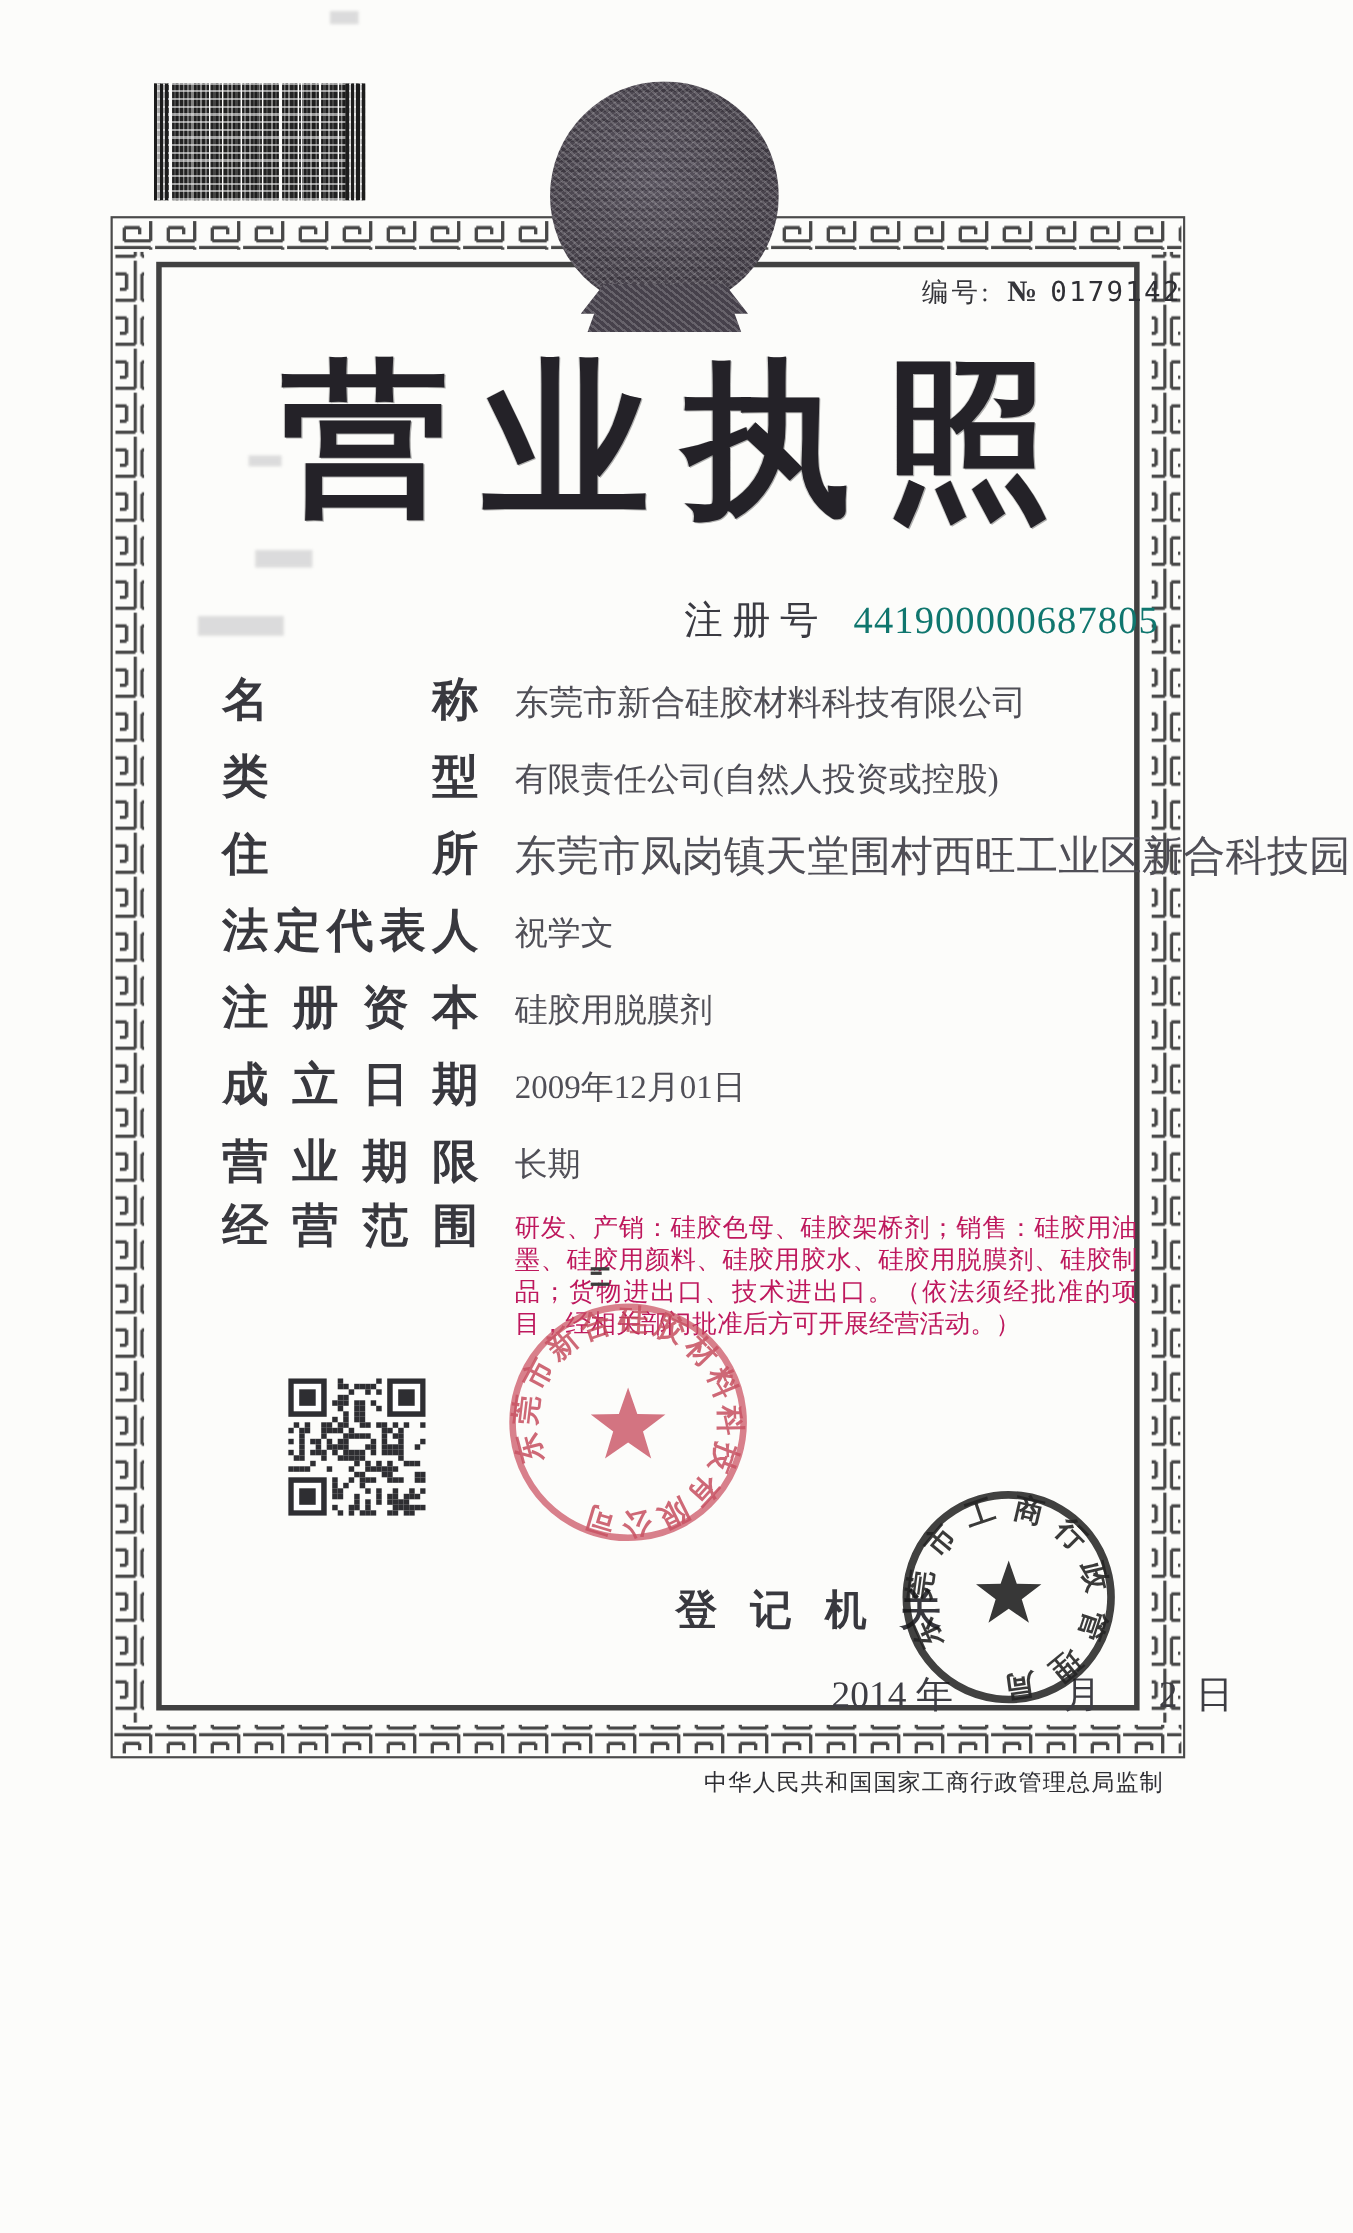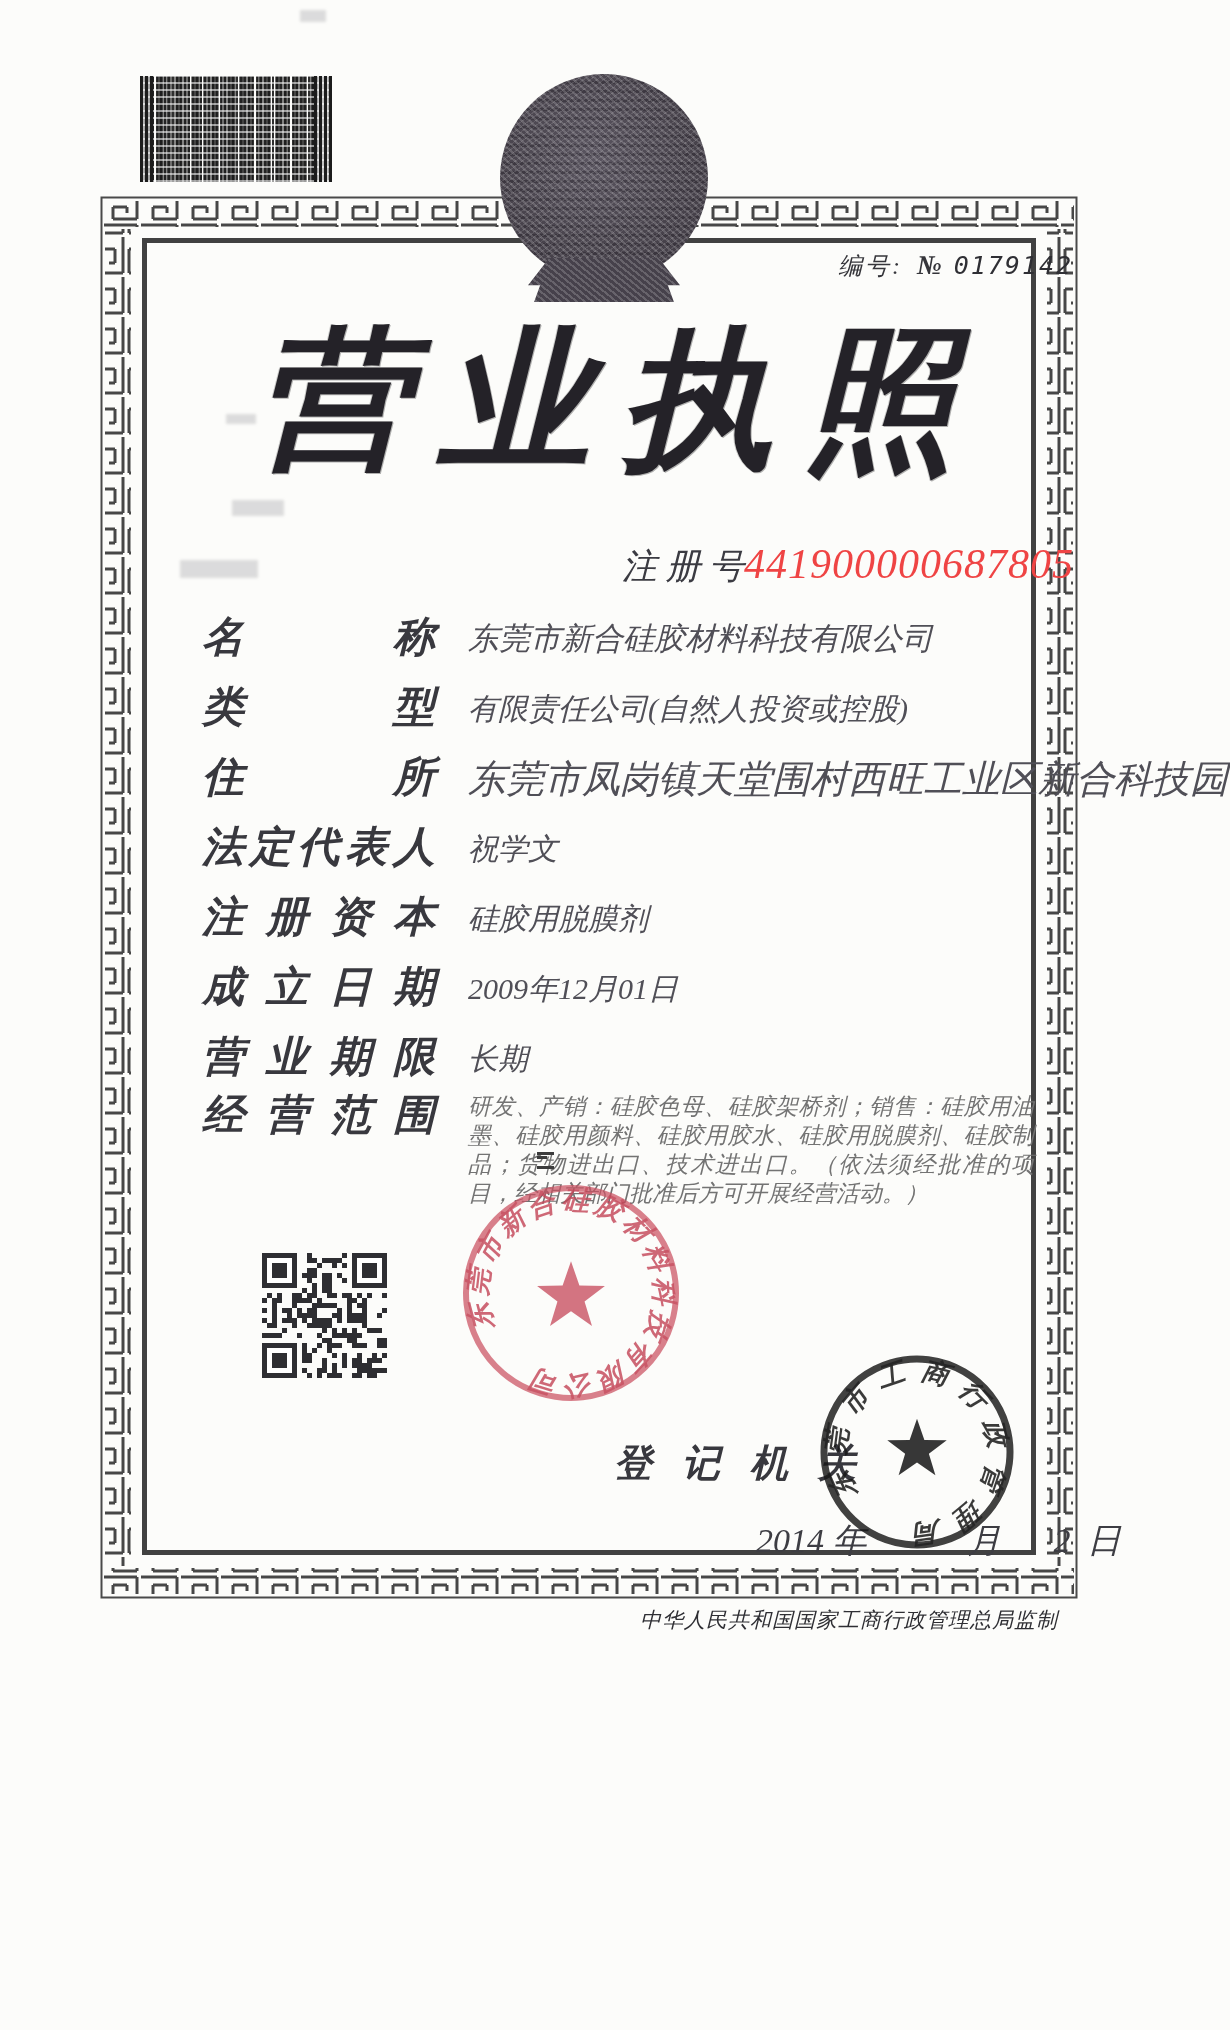--- a/index.html
+++ b/index.html
@@ -1,21 +1,20 @@
 <!DOCTYPE html>
 <html><head>
 <meta charset="utf-8">
 <style>
   html,body{margin:0;padding:0;background:#ffffff;}
   .page{
     position:relative;width:1230px;height:2030px;overflow:hidden;
     background:#fcfcfa;
     font-family:"Liberation Serif", serif;
     color:#3a3a40;
-    font-style:italic;
   }
   
   .barcode{
     position:absolute;left:140px;top:76px;width:192px;height:106px;
     background-image:
       repeating-linear-gradient(0deg, rgba(255,255,255,.55) 0 2px, transparent 2px 7px),
       repeating-linear-gradient(90deg, rgba(25,25,25,.9) 0 2px, transparent 2px 4px),
       repeating-linear-gradient(90deg, rgba(35,35,35,.65) 0 5px, transparent 5px 9px),
       repeating-linear-gradient(90deg, rgba(10,10,10,.5) 0 11px, transparent 11px 17px);
   }
@@ -52,41 +51,41 @@
   
   .doc-title{
     position:absolute;left:256px;top:316px;width:700px;height:170px;z-index:3;
     display:flex;justify-content:space-between;align-items:center;
     font-size:152px;font-weight:900;color:#242228;
     text-shadow:1px 1px 0 rgba(60,60,60,.4), -1px 0 0 rgba(90,90,90,.3);
   }
   
   .regline{position:absolute;left:622px;top:540px;z-index:3;display:flex;align-items:baseline;}
   .regline .reg-label{display:flex;justify-content:space-between;width:122px;font-size:35px;color:#3b3b42;}
-  .regline .reg-value{font-size:42px;letter-spacing:1px;color:#ef4444;}
+  .regline .reg-value{margin-left:32px;font-size:35px;letter-spacing:1px;color:#0f766e;}
   
   .row{position:absolute;left:202px;width:832px;z-index:3;}
   .row .lab{
     position:absolute;left:0;top:0;width:233px;
     display:flex;justify-content:space-between;
     font-size:42px;font-weight:600;color:#38383e;line-height:50px;
   }
   .row .val{
     position:absolute;left:266px;top:9px;width:566px;
     font-size:30px;color:#504f57;line-height:36px;
   }
   .row-name  {top:612px;} .row-name  .val{font-size:31px;}
   .row-type  {top:682px;}
   .row-addr  {top:752px;} .row-addr .val{font-size:38px;white-space:nowrap;}
   .row-legal {top:822px;}
   .row-cap   {top:892px;}
   .row-estd  {top:962px;}
   .row-term  {top:1032px;}
   .row-scope {top:1090px;}
-  .row-scope .val{top:2px;font-size:23px;line-height:29px;color:#737373;text-align:justify;}
+  .row-scope .val{top:12px;font-size:23px;line-height:29px;color:#be185d;text-align:justify;}
   
   .qr{position:absolute;left:262px;top:1253px;z-index:3;}
   
   .seal-red{position:absolute;left:451px;top:1173px;z-index:8;opacity:.92;}
   .seal-black{position:absolute;left:807px;top:1342px;z-index:9;opacity:.95;}
   .seal-red text{font-family:"Liberation Serif",serif;font-weight:600;}
   .seal-black text{font-family:"Liberation Serif",serif;font-weight:700;}
   
   .registrar{
     position:absolute;left:614px;top:1438px;width:242px;z-index:3;

